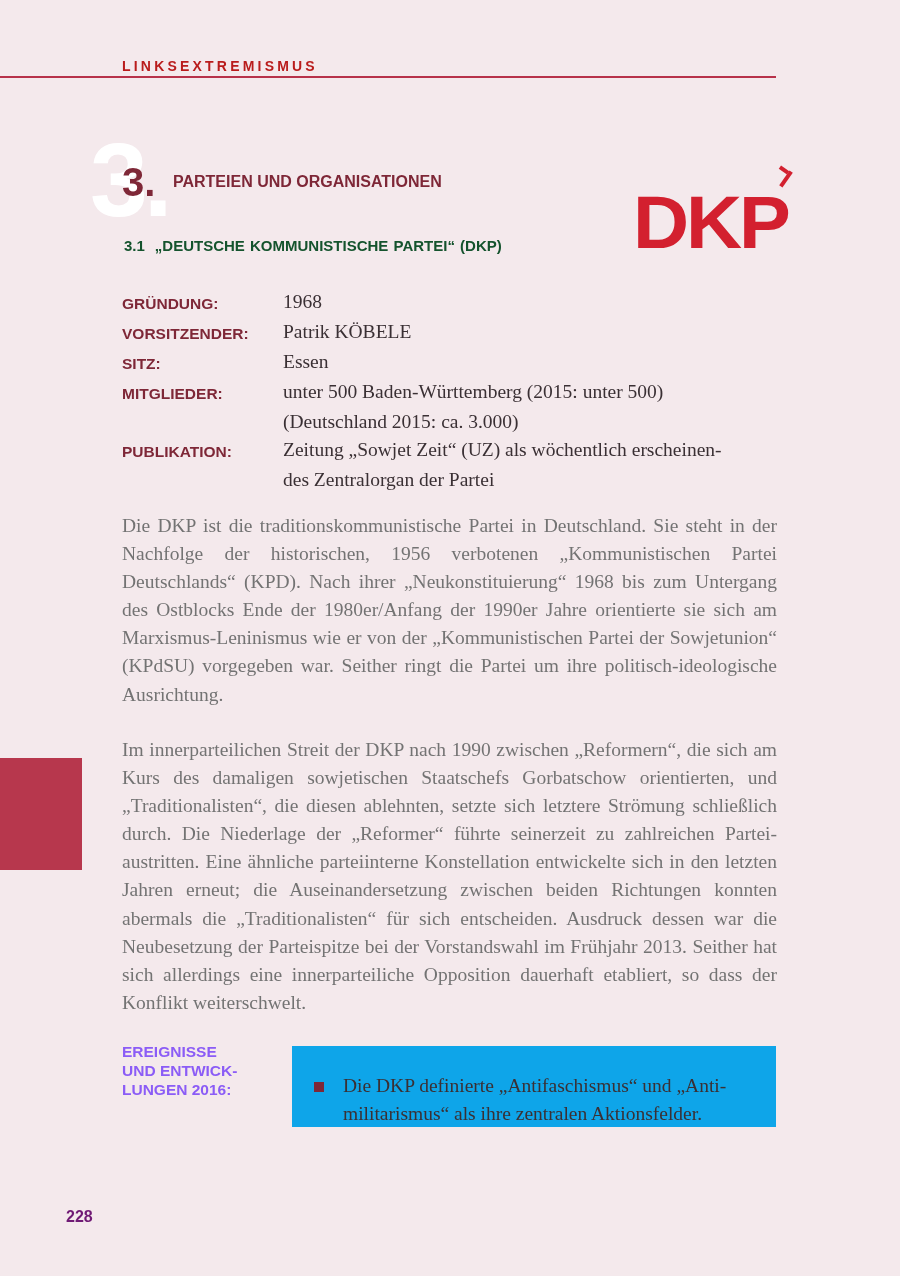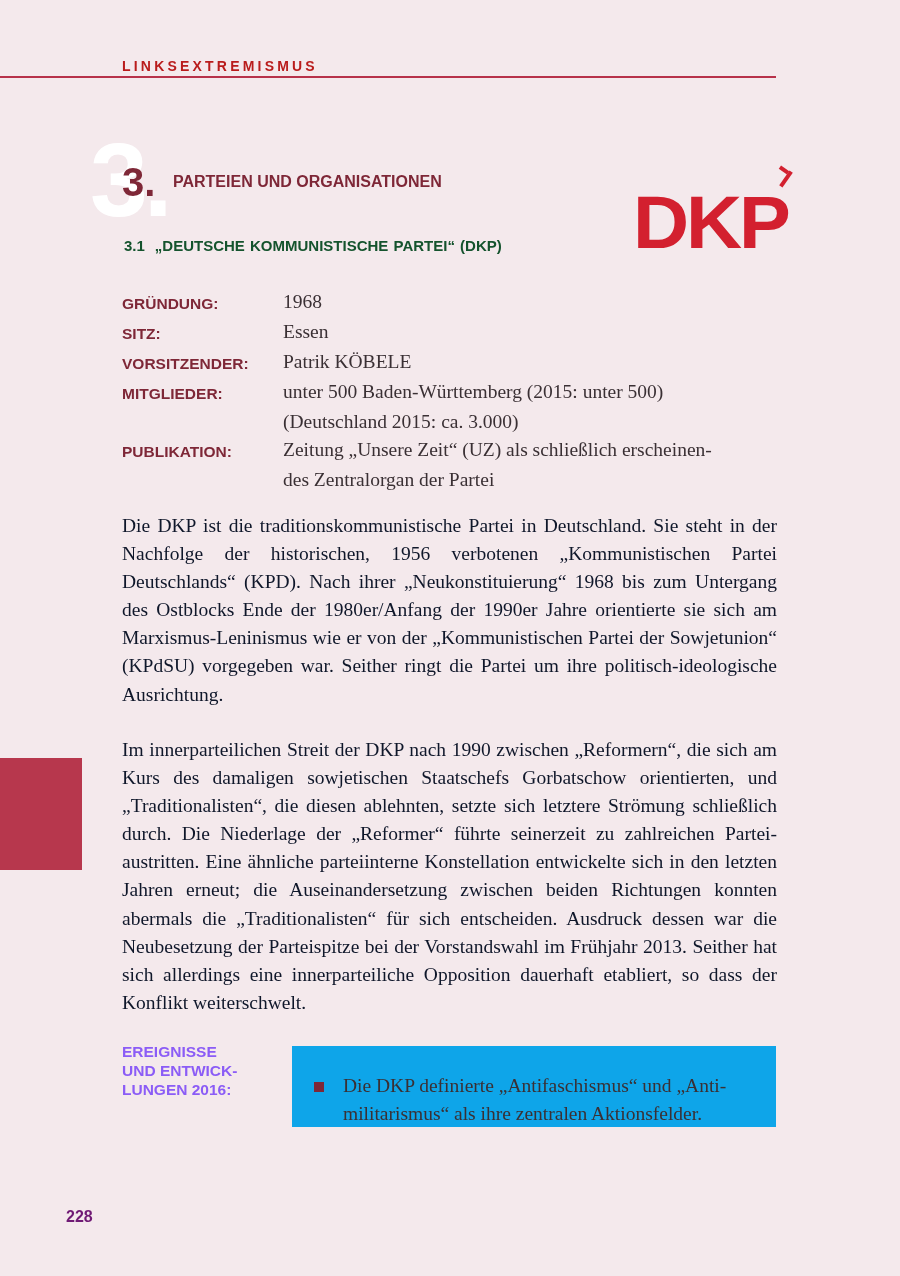--- a/index.html
+++ b/index.html
@@ -55,21 +55,21 @@
   .fact-label {
     width: 161px; flex: none;
     font-family: "Liberation Sans", sans-serif; font-weight: bold;
     font-size: 15.5px; color: #7e2737; padding-top: 2px;
   }
   .fact-value { flex: 1; color: #3a3034; }
 
   .para {
     position: absolute; left: 122px; width: 655px;
     font-size: 19.5px; line-height: 28.1px; text-align: justify;
-    hyphens: manual; color: #0f172a;
+    hyphens: manual; color: #737373;
   }
   .p1 { top: 512px; }
   .p2 { top: 736px; }
 
   .side-tab {
     position: absolute; left: 0; top: 758px; width: 82px; height: 112px;
     background: #b7374d;
   }
   .events-label {
     position: absolute; left: 122px; top: 1042px;
@@ -116,38 +116,38 @@
   </svg>
   <div class="logo-text">DKP</div>
 </div>
 
 <div class="facts">
   <div class="fact-row">
     <div class="fact-label">GRÜNDUNG:</div>
     <div class="fact-value">1968</div>
   </div>
   <div class="fact-row">
+    <div class="fact-label">VORSITZENDER:</div>
+    <div class="fact-value">Patrik KÖBELE</div>
+  </div>
+  <div class="fact-row">
     <div class="fact-label">SITZ:</div>
     <div class="fact-value">Essen</div>
-  </div>
-  <div class="fact-row">
-    <div class="fact-label">VORSITZENDER:</div>
-    <div class="fact-value">Patrik KÖBELE</div>
   </div>
   <div class="fact-row">
     <div class="fact-label">MITGLIEDER:</div>
     <div class="fact-value">unter 500 Baden-Württemberg (2015: unter 500)</div>
   </div>
   <div class="fact-row">
     <div class="fact-label"></div>
     <div class="fact-value">(Deutschland 2015: ca. 3.000)</div>
   </div>
   <div class="fact-row">
     <div class="fact-label">PUBLIKATION:</div>
-    <div class="fact-value">Zeitung „Unsere Zeit“ (UZ) als schließlich erscheinen-</div>
+    <div class="fact-value">Zeitung „Sowjet Zeit“ (UZ) als wöchentlich erscheinen-</div>
   </div>
   <div class="fact-row">
     <div class="fact-label"></div>
     <div class="fact-value">des Zentralorgan der Partei</div>
   </div>
 </div>
 
 <p class="para p1" style="margin:0">Die DKP ist die traditionskommunistische Partei in Deutschland. Sie steht in der Nachfolge der historischen, 1956 verbotenen „Kommunistischen Partei Deutschlands“ (KPD). Nach ihrer „Neukonstituierung“ 1968 bis zum Untergang des Ostblocks Ende der 1980er/Anfang der 1990er Jahre orientierte sie sich am Marxismus-Leninismus wie er von der „Kommunistischen Partei der Sowjet­union“ (KPdSU) vorgegeben war. Seither ringt die Partei um ihre politisch-ideo­logische Ausrichtung.</p>
 <p class="para p2" style="margin:0">Im innerparteilichen Streit der DKP nach 1990 zwischen „Reformern“, die sich am Kurs des damaligen sowjetischen Staatschefs Gorbatschow orientierten, und „Traditionalisten“, die diesen ablehnten, setzte sich letztere Strömung schließlich durch. Die Niederlage der „Reformer“ führte seinerzeit zu zahlreichen Partei­austritten. Eine ähnliche parteiinterne Konstellation entwickelte sich in den letz­ten Jahren erneut; die Auseinandersetzung zwischen beiden Richtungen konnten abermals die „Traditionalisten“ für sich entscheiden. Ausdruck dessen war die Neubesetzung der Parteispitze bei der Vorstandswahl im Frühjahr 2013. Seither hat sich allerdings eine innerparteiliche Opposition dauerhaft etabliert, so dass der Konflikt weiterschwelt.</p>
 

